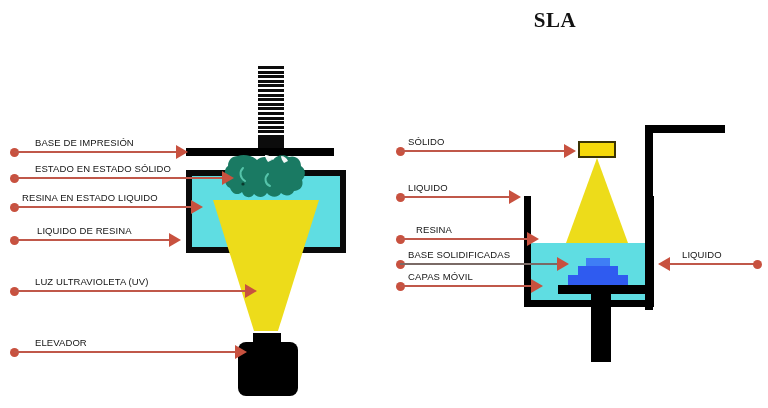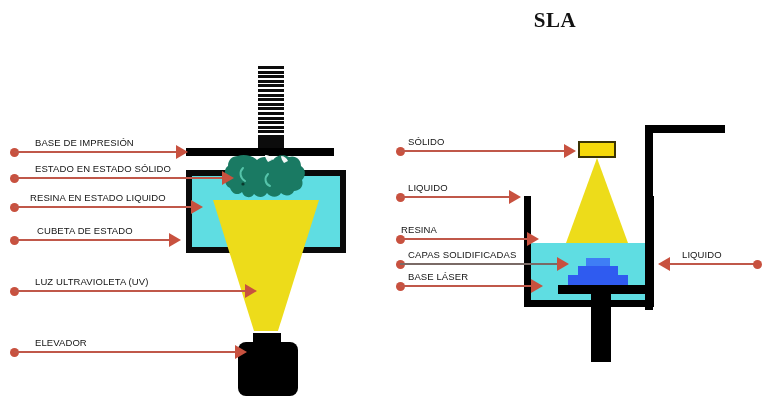--- a/index.html
+++ b/index.html
@@ -174,28 +174,28 @@
     <div class="dot" style="left:0px;"></div>
     <div class="line" style="left:4px; width:209px;"></div>
     <div class="head" style="left:212px;"></div>
     <div class="lbl" style="left:25px;">ESTADO EN ESTADO SÓLIDO</div>
   </div>
 
   <div class="callout ltr" style="left:10px; top:206px; width:200px;">
     <div class="dot" style="left:0px;"></div>
     <div class="line" style="left:4px; width:178px;"></div>
     <div class="head" style="left:181px;"></div>
-    <div class="lbl" style="left:20px;">RESINA EN ESTADO LIQUIDO</div>
+    <div class="lbl" style="left:12px;">RESINA EN ESTADO LIQUIDO</div>
   </div>
 
   <div class="callout ltr" style="left:10px; top:239px; width:178px;">
     <div class="dot" style="left:0px;"></div>
     <div class="line" style="left:4px; width:156px;"></div>
     <div class="head" style="left:159px;"></div>
-    <div class="lbl" style="left:27px;">CUBETA DE ESTADO</div>
+    <div class="lbl" style="left:27px;">LIQUIDO DE RESINA</div>
   </div>
 
   <div class="callout ltr" style="left:10px; top:290px; width:250px;">
     <div class="dot" style="left:0px;"></div>
     <div class="line" style="left:4px; width:232px;"></div>
     <div class="head" style="left:235px;"></div>
     <div class="lbl" style="left:25px;">LUZ ULTRAVIOLETA (UV)</div>
   </div>
 
   <div class="callout ltr" style="left:10px; top:351px; width:240px;">
@@ -240,35 +240,35 @@
     <div class="dot" style="left:0px;"></div>
     <div class="line" style="left:4px; width:110px;"></div>
     <div class="head" style="left:113px;"></div>
     <div class="lbl" style="left:12px;">LIQUIDO</div>
   </div>
 
   <div class="callout ltr" style="left:396px; top:238px; width:146px;">
     <div class="dot" style="left:0px;"></div>
     <div class="line" style="left:4px; width:128px;"></div>
     <div class="head" style="left:131px;"></div>
-    <div class="lbl" style="left:5px;">RESINA</div>
+    <div class="lbl" style="left:20px;">RESINA</div>
   </div>
 
   <div class="callout ltr grayline" style="left:396px; top:263px; width:180px;">
     <div class="dot" style="left:0px;"></div>
     <div class="line" style="left:4px; width:158px;"></div>
     <div class="head" style="left:161px;"></div>
-    <div class="lbl" style="left:12px;">CAPAS SOLIDIFICADAS</div>
+    <div class="lbl" style="left:12px;">BASE SOLIDIFICADAS</div>
   </div>
 
   <div class="callout ltr" style="left:396px; top:285px; width:150px;">
     <div class="dot" style="left:0px;"></div>
     <div class="line" style="left:4px; width:132px;"></div>
     <div class="head" style="left:135px;"></div>
-    <div class="lbl" style="left:12px;">BASE LÁSER</div>
+    <div class="lbl" style="left:12px;">CAPAS MÓVIL</div>
   </div>
 
   <div class="callout rtl" style="left:658px; top:263px; width:104px;">
     <div class="head" style="left:0px;"></div>
     <div class="line" style="left:11px; width:88px;"></div>
     <div class="dot" style="left:95px;"></div>
     <div class="lbl" style="left:24px;">LIQUIDO</div>
   </div>
 
 </div>

